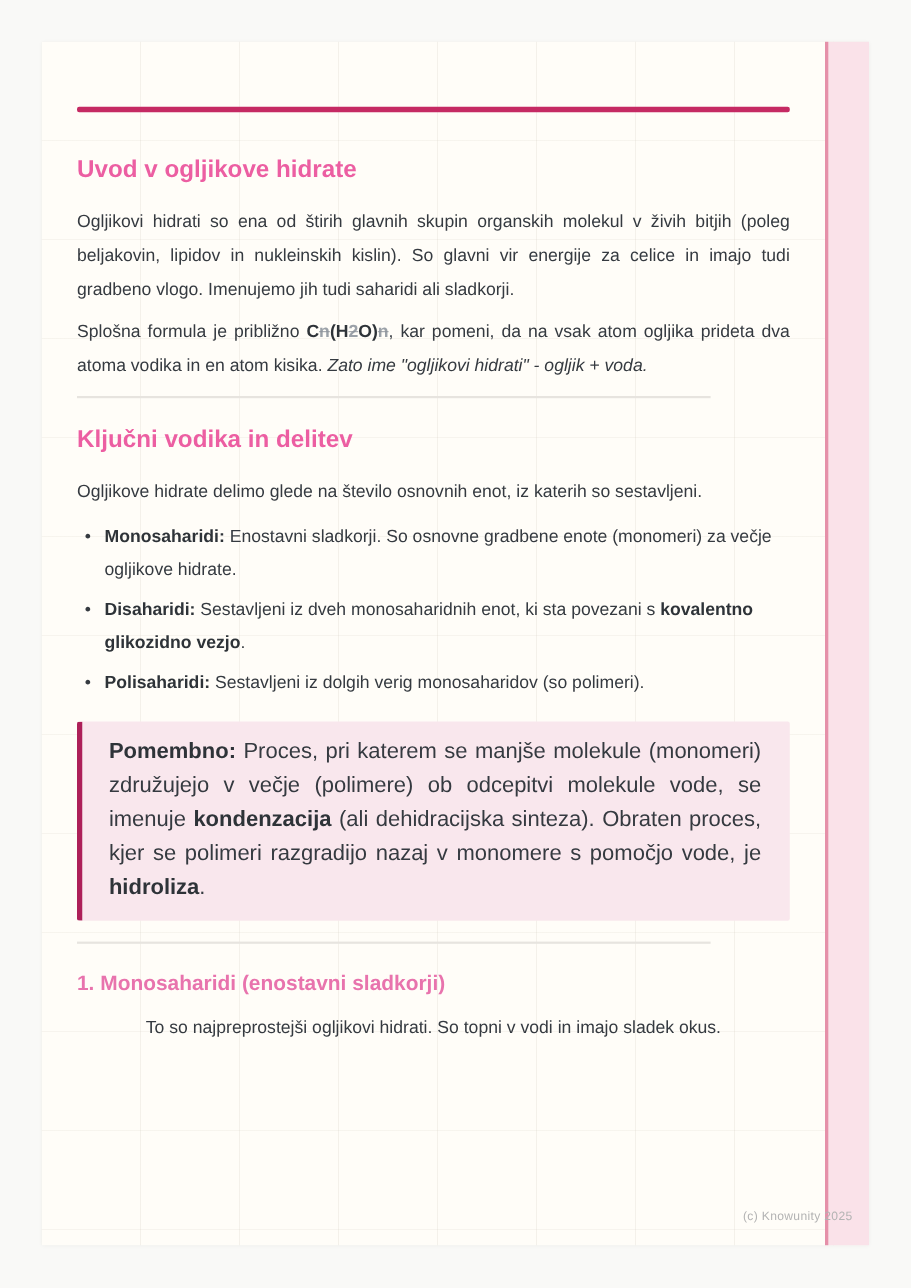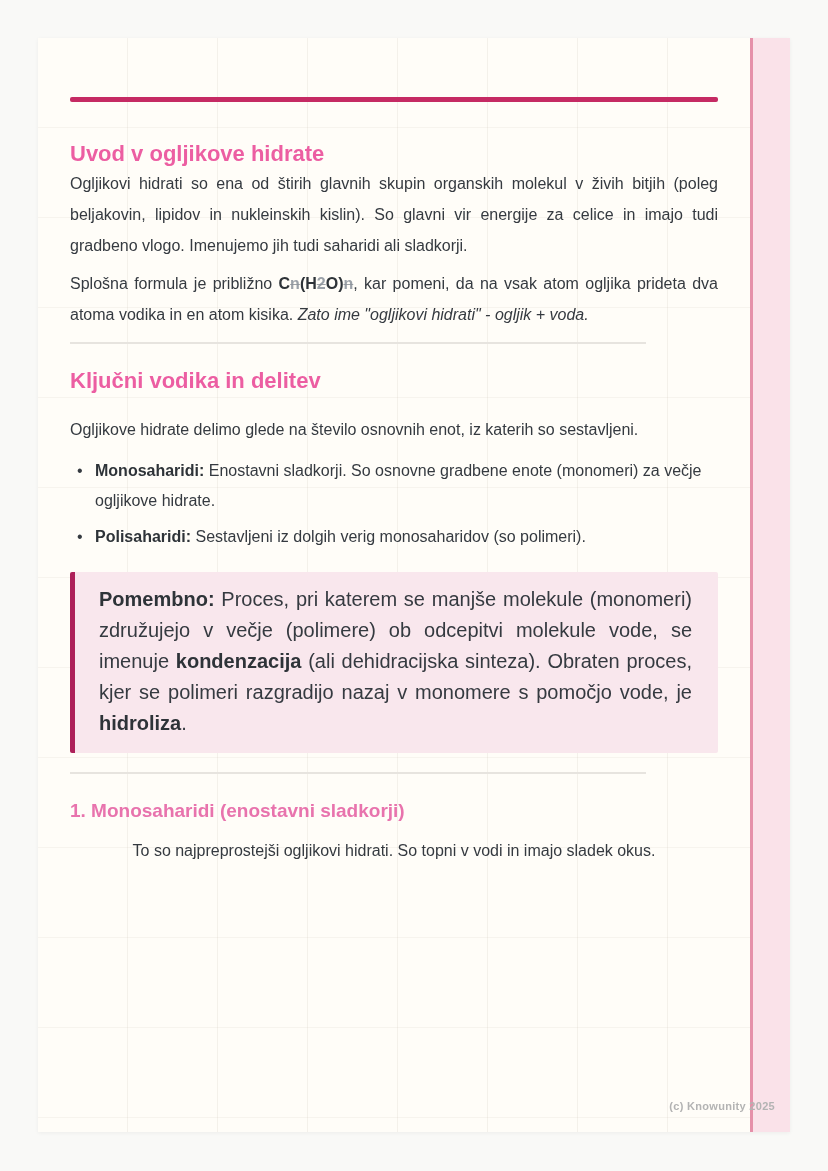--- a/index.html
+++ b/index.html
@@ -57,21 +57,21 @@
     margin-top: 24px;
     font-size: 19px; line-height: 25px; font-weight: bold;
     color: #e873ad;
   }
 
   p.body-p {
     font-size: 16px; line-height: 31px;
     color: #353a40;
     text-align: justify;
   }
-  p.p1 { }
+  p.p1 { margin-top: 18px; }
   p.p2 { margin-top: 7px; }
   p.terms-intro { margin-top: 19px; }
   p.final { margin-top: 15px; line-height: 26px; text-align: center; }
 
   b.lead, strong.seg-bold { font-weight: bold; color: #2e3338; }
   i.seg-italic { font-style: italic; }
 
   .formula-bold { font-weight: bold; color: #2e3338; }
   .formula-sub  {
     font-weight: bold; color: #9ba1a8;
@@ -115,21 +115,20 @@
     color: #353a40;
     text-align: justify;
   }
 
   .copyright {
     position: absolute;
     right: 15px; bottom: 20px;
     font-size: 11px; letter-spacing: 0.3px;
     color: #b3b3b3;
     z-index: 3;
-    font-weight: bold;
   }
 </style>
 </head>
 <body>
 
 <div class="canvas">
   <div class="page">
     <div class="stripe"></div>
 
     <div class="content">
@@ -143,20 +142,21 @@
       <p class="body-p p2"><span>Splošna formula je približno </span><span class="formula-bold">C</span><span class="formula-sub">n</span><span class="formula-bold">(H</span><span class="formula-sub">2</span><span class="formula-bold">O)</span><span class="formula-sub">n</span><span>, kar pomeni, da na vsak atom ogljika prideta dva atoma vodika in en atom kisika. </span><i class="seg-italic">Zato ime "ogljikovi hidrati" - ogljik + voda.</i></p>
 
       <div class="divider"></div>
 
       <h2 class="section-heading mt-terms">Ključni vodika in delitev</h2>
 
       <p class="body-p terms-intro">Ogljikove hidrate delimo glede na število osnovnih enot, iz katerih so sestavljeni.</p>
 
       <ul class="term-list">
         <li><b class="lead">Monosaharidi:</b><span> Enostavni sladkorji. So osnovne gradbene enote (monomeri) za večje ogljikove hidrate.</span></li>
+        <li><b class="lead">Disaharidi:</b><span> Sestavljeni iz dveh monosaharidnih enot, ki sta povezani s </span><strong class="seg-bold">kovalentno glikozidno vezjo</strong><span>.</span></li>
         <li><b class="lead">Polisaharidi:</b><span> Sestavljeni iz dolgih verig monosaharidov (so polimeri).</span></li>
       </ul>
 
       <div class="callout">
         <p><b class="lead">Pomembno:</b><span> Proces, pri katerem se manjše molekule (monomeri) združujejo v večje (polimere) ob odcepitvi molekule vode, se imenuje </span><strong class="seg-bold">kondenzacija</strong><span> (ali dehidracijska sinteza). Obraten proces, kjer se polimeri razgradijo nazaj v monomere s pomočjo vode, je </span><strong class="seg-bold">hidroliza</strong><span>.</span></p>
       </div>
 
       <div class="divider d2"></div>
 
 

